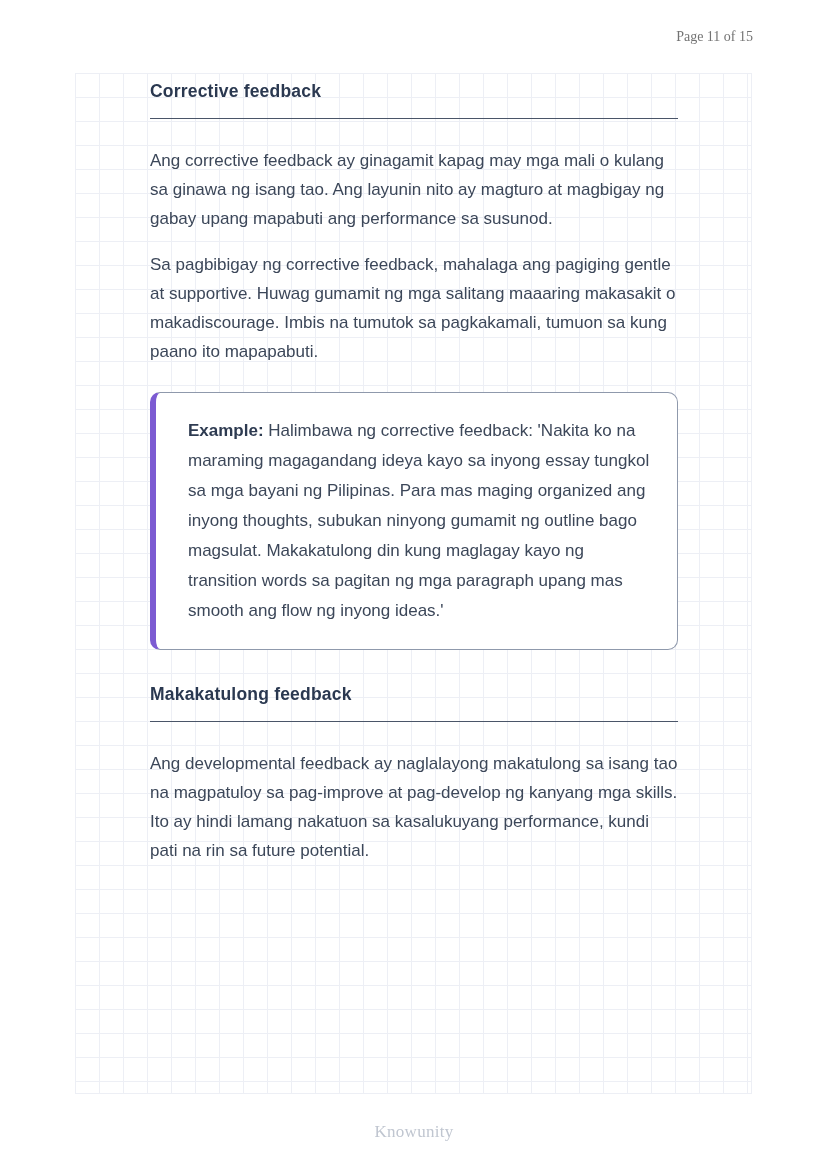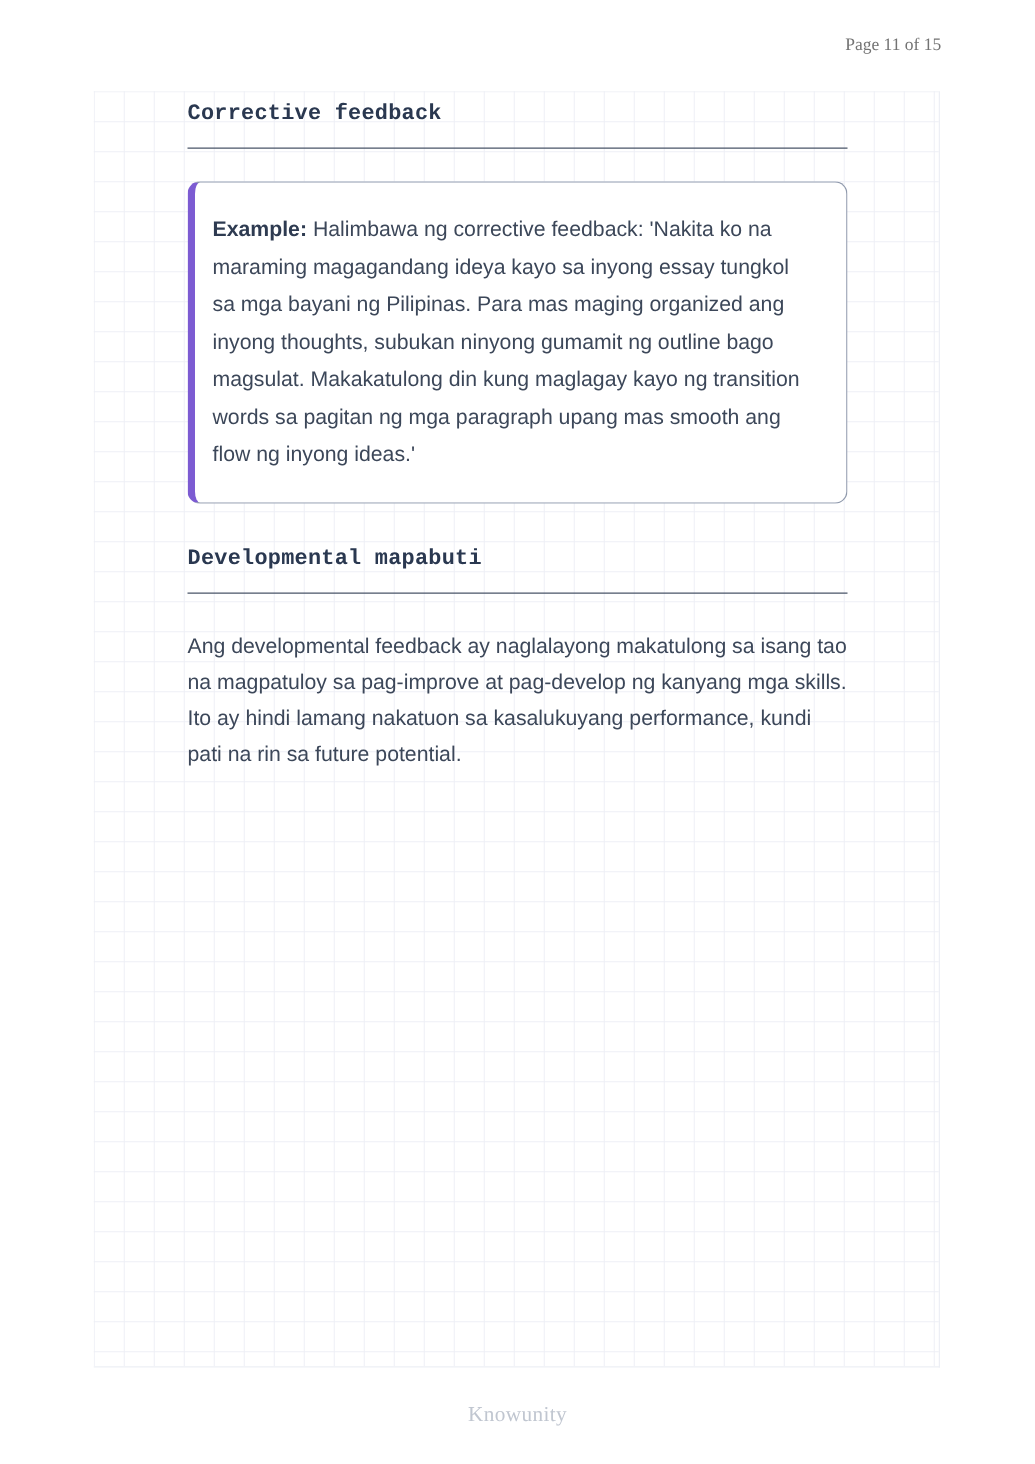--- a/index.html
+++ b/index.html
@@ -39,39 +39,38 @@
   }
 
   .section-heading {
     font-size: 17.5px;
     font-weight: 700;
     color: #2a3850;
     letter-spacing: 0.2px;
     line-height: 20px;
     padding-bottom: 17px;
     border-bottom: 1.5px solid #4a5568;
-    font-family: Liberation Mono, monospace;
   }
   .section + .section { margin-top: 34px; }
 
   .section p {
     font-size: 17px;
     line-height: 29px;
     color: #3c4759;
     margin-top: 17px;
   }
   .section p.first-para { margin-top: 27px; }
 
   .example-box {
     margin-top: 26px;
     margin-bottom: 34px;
     border: 1.5px solid #8f99ac;
     border-left: 6px solid #7c5bd2;
     border-radius: 10px;
-    padding: 23px 24px 23px 14px;
+    padding: 23px 24px 23px 32px;
     background: #ffffff;
   }
   .example-box .example-text-wrap {
     font-size: 17px;
     line-height: 30px;
     color: #3c4759;
   }
   .example-label { font-weight: 700; color: #2e3b51; }
 
   .footer-brand {
@@ -90,31 +89,33 @@
 
 <div class="grid-overlay"></div>
 
 <div class="page-number">Page 11 of 15</div>
 
 <div class="content">
 
   <div class="section">
     <h2 class="section-heading">Corrective feedback</h2>
 
+    <p class="first-para">Ang corrective feedback ay ginagamit kapag may mga mali o kulang sa ginawa ng isang tao. Ang layunin nito ay magturo at magbigay ng gabay upang mapabuti ang performance sa susunod.</p>
 
+    <p>Sa pagbibigay ng corrective feedback, mahalaga ang pagiging gentle at supportive. Huwag gumamit ng mga salitang maaaring makasakit o makadiscourage. Imbis na tumutok sa pagkakamali, tumuon sa kung paano ito mapapabuti.</p>
 
     <div class="example-box">
       <div class="example-text-wrap">
         <span class="example-label">Example:</span><span> Halimbawa ng corrective feedback: 'Nakita ko na maraming magagandang ideya kayo sa inyong essay tungkol sa mga bayani ng Pilipinas. Para mas maging organized ang inyong thoughts, subukan ninyong gumamit ng outline bago magsulat. Makakatulong din kung maglagay kayo ng transition words sa pagitan ng mga paragraph upang mas smooth ang flow ng inyong ideas.'</span>
       </div>
     </div>
   </div>
 
   <div class="section">
-    <h2 class="section-heading">Developmental mapabuti</h2>
+    <h2 class="section-heading">Makakatulong feedback</h2>
 
     <p class="first-para">Ang developmental feedback ay naglalayong makatulong sa isang tao na magpatuloy sa pag-improve at pag-develop ng kanyang mga skills. Ito ay hindi lamang nakatuon sa kasalukuyang performance, kundi pati na rin sa future potential.</p>
 
   </div>
 
 </div>
 
 <div class="footer-brand">Knowunity</div>
 
 </body></html>

